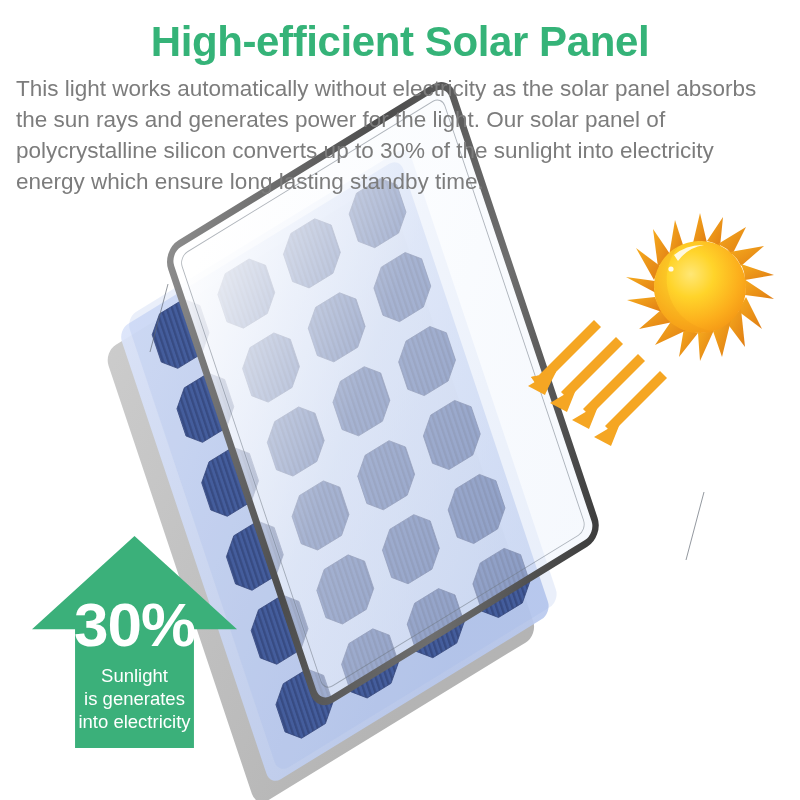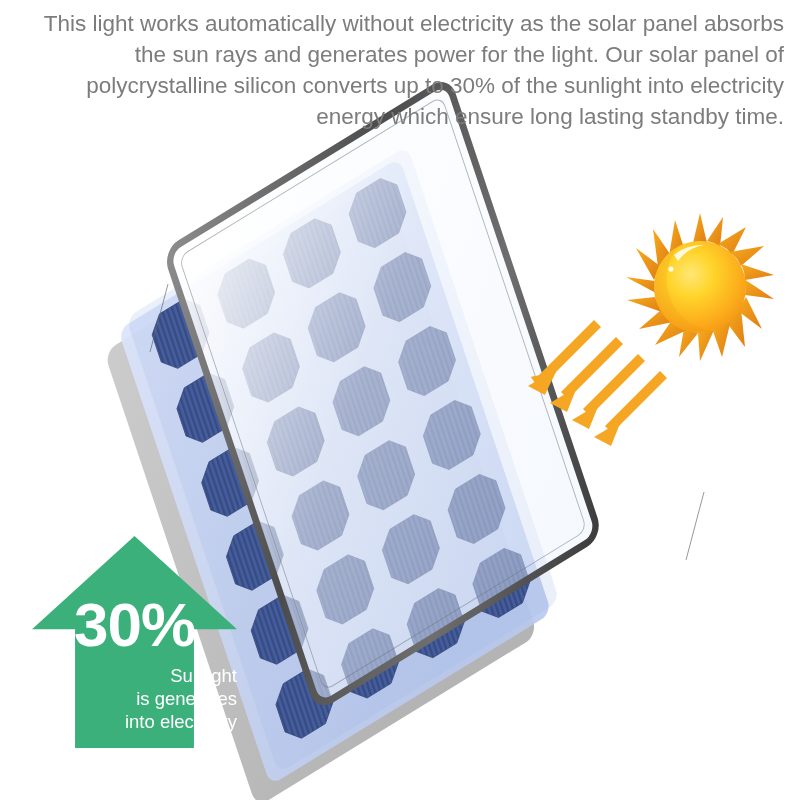--- a/index.html
+++ b/index.html
@@ -36,21 +36,21 @@
     line-height: 1.12;
     white-space: nowrap;
   }
   #page-description {
     margin: 0 auto;
     padding-top: 8px;
     width: 768px;
     font-size: 22.5px;
     line-height: 31px;
     color: #7c7c7c;
-    text-align: right;
+    text-align: left;
   }
 
   
   #illustration {
     position: absolute;
     left: 0;
     top: 0;
     width: 800px;
     height: 800px;
   }
@@ -93,21 +93,20 @@
     color: #ffffff;
   }
   #badge-caption {
     position: absolute;
     left: 0;
     right: 0;
     top: 128px;
     font-size: 18.5px;
     line-height: 23px;
     color: #ffffff;
-    text-align: right;
   }
   #badge-caption span { display: block; }
 </style>
 </head>
 <body>
 
 <div id="page">
 
   <div id="illustration">
     <svg viewBox="0 0 800 800" xmlns="http://www.w3.org/2000/svg" aria-hidden="true">
@@ -268,20 +267,21 @@
         <circle cx="0" cy="0" r="46" fill="url(#sunCore)"></circle>
         <path d="M-46,0 A46,46 0 0,0 12,44 A52,52 0 0,1 -22,-40 A46,46 0 0,0 -46,0 Z" fill="#e98f14" opacity="0.18"></path>
 
         <path d="M-26,-32 A44,44 0 0,1 4,-42 A40,40 0 0,0 -22,-26 Z" fill="#ffffff" opacity="0.85"></path>
         <circle cx="-29" cy="-18" r="2.6" fill="#ffffff" opacity="0.9"></circle>
       </g>
     </svg>
   </div>
 
   <div id="header-block">
+    <h1 id="page-title">High-efficient Solar Panel</h1>
     <p id="page-description">This light works automatically without electricity as the solar panel absorbs the sun rays and generates power for the light. Our solar panel of polycrystalline silicon converts up to 30% of the sunlight into electricity energy which ensure long lasting standby time.</p>
   </div>
 
   <div id="efficiency-badge">
     <div class="badge-shape"></div>
     <div class="badge-content">
       <div id="badge-percent">30%</div>
       <div id="badge-caption">
         <span>Sunlight</span>
         <span>is generates</span>

